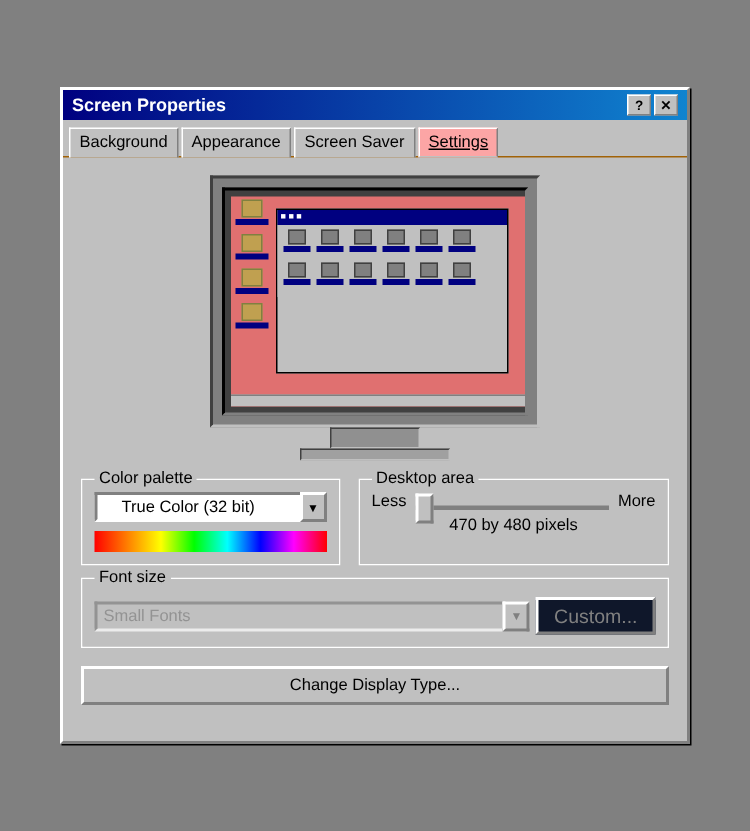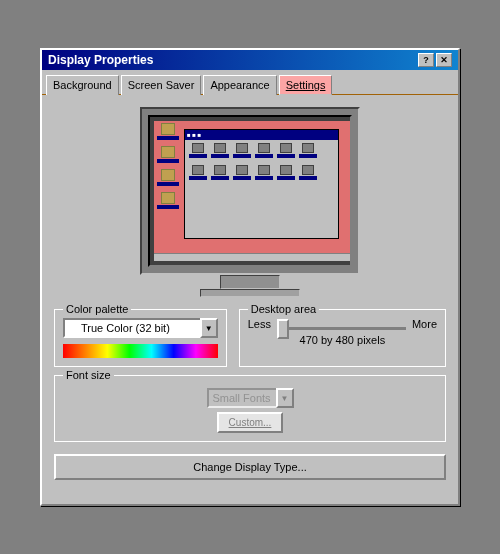--- a/index.html
+++ b/index.html
@@ -352,21 +352,20 @@
     
     .font-size-group {
       margin-bottom: 12px;
     }
 
     .font-size-row {
       display: flex;
       gap: 4px;
       align-items: center;
       margin-top: 4px;
-      flex-direction: column;
     }
 
     .font-select-wrapper {
       flex: 1;
       position: relative;
     }
 
     .win-select-disabled {
       width: 100%;
       background: #c0c0c0;
@@ -374,28 +373,27 @@
       border-color: #808080 #ffffff #ffffff #808080;
       padding: 2px 20px 2px 4px;
       font-size: 11px;
       appearance: none;
       -webkit-appearance: none;
       color: #808080;
     }
 
     .custom-btn {
       padding: 3px 10px;
-      background: #e5e5e5;
+      background: #0f172a;
       border: 2px solid;
       border-color: #ffffff #808080 #808080 #ffffff;
-      font-size: 10px;
+      font-size: 13px;
       cursor: pointer;
       color: #808080;
       white-space: nowrap;
-      text-decoration: underline;
     }
 
     
     .change-display-btn {
       width: 100%;
       padding: 5px 8px;
       background: #c0c0c0;
       border: 2px solid;
       border-color: #ffffff #808080 #808080 #ffffff;
       font-size: 11px;
@@ -428,36 +426,36 @@
       border-color: #000;
       box-shadow: inset 1px 1px 0 #fff, inset -1px -1px 0 #808080;
     }
   </style>
 </head>
 <body>
 
 <div class="dialog-window">
 
   <div class="title-bar">
-    <span>Display Properties</span>
+    <span>Screen Properties</span>
     <div class="title-bar-buttons">
       <div class="title-btn">?</div>
       <div class="title-btn">✕</div>
     </div>
   </div>
 
   <div class="tabs">
     <div class="tab">
       <span>Background</span>
     </div>
     <div class="tab">
+      <span>Appearance</span>
+    </div>
+    <div class="tab">
       <span>Screen Saver</span>
-    </div>
-    <div class="tab">
-      <span>Appearance</span>
     </div>
     <div class="tab active">
       <span class="tab-underline">Settings</span>
     </div>
   </div>
 
   <div class="content-area">
 
     
     <div class="monitor-container">

